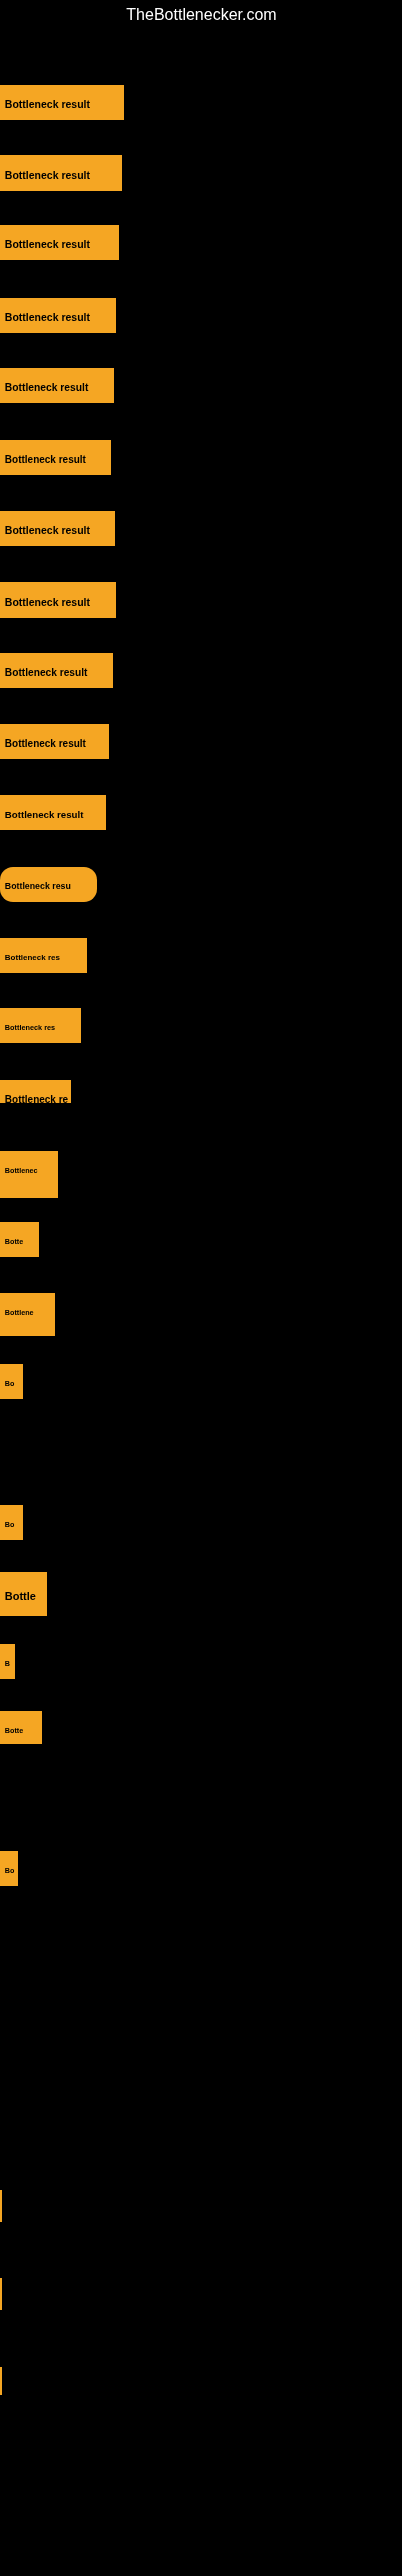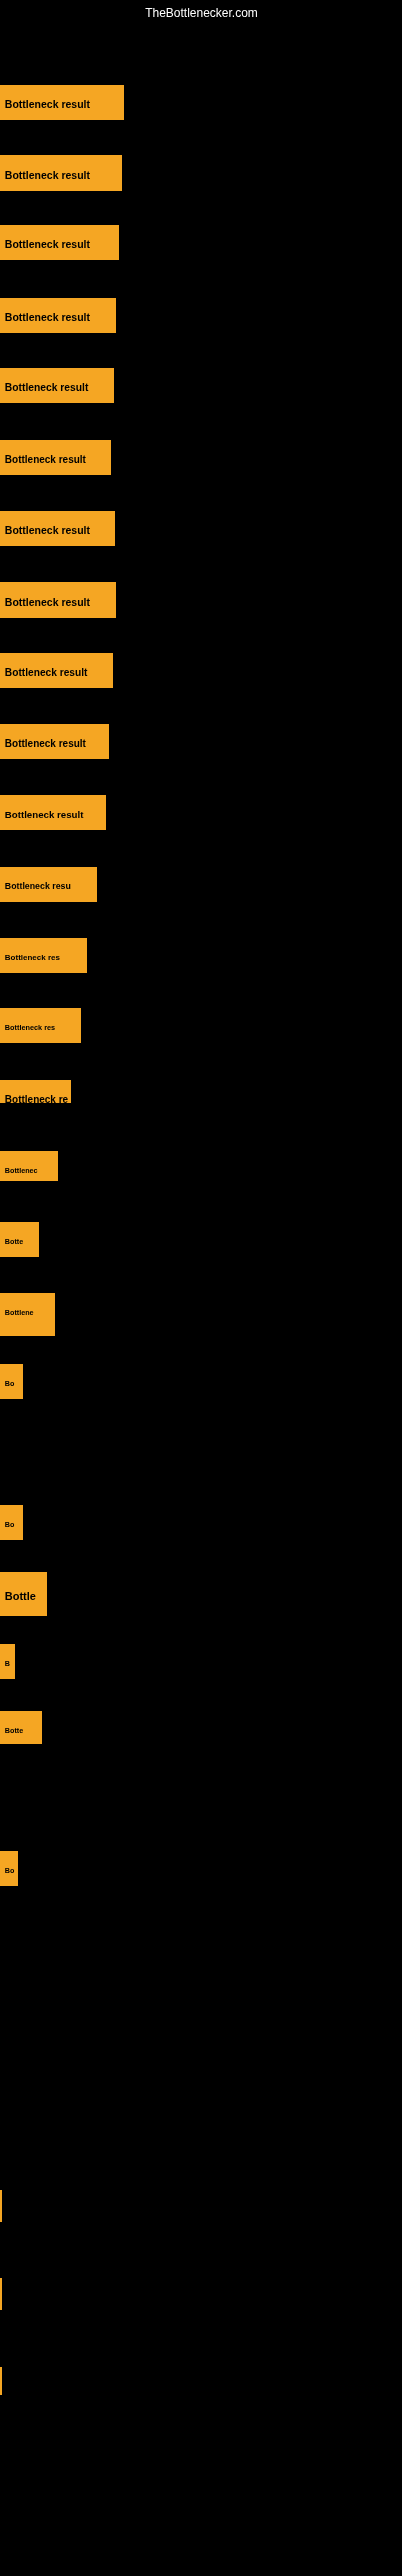--- a/index.html
+++ b/index.html
@@ -16,21 +16,21 @@
       position: relative;
     }
 
     .site-title {
       position: absolute;
       top: 6.4px;
       left: 0;
       right: 0;
       text-align: center;
       color: #ffffff;
-      font-size: 12px;
+      font-size: 16px;
       font-weight: normal;
     }
 
     .bottleneck-badge {
       position: absolute;
       left: 0;
       background-color: #f5a623;
       color: #000000;
       font-size: 9.7px;
       font-weight: bold;
@@ -57,25 +57,25 @@
     <div class="bottleneck-badge" style="top: 115px; width: 122px; height: 36px; line-height: 36px; font-size: 10.5px;">Bottleneck result</div>
     <div class="bottleneck-badge" style="top: 185px; width: 119px; height: 35px; line-height: 35px; font-size: 10.5px;">Bottleneck result</div>
     <div class="bottleneck-badge" style="top: 258px; width: 116px; height: 35px; line-height: 35px; font-size: 10.5px;">Bottleneck result</div>
     <div class="bottleneck-badge" style="top: 328px; width: 114px; height: 35px; line-height: 35px; font-size: 10.3px;">Bottleneck result</div>
     <div class="bottleneck-badge" style="top: 400px; width: 111px; height: 35px; line-height: 35px; font-size: 10px;">Bottleneck result</div>
     <div class="bottleneck-badge" style="top: 471px; width: 115px; height: 35px; line-height: 35px; font-size: 10.5px;">Bottleneck result</div>
     <div class="bottleneck-badge" style="top: 542px; width: 116px; height: 36px; line-height: 36px; font-size: 10.5px;">Bottleneck result</div>
     <div class="bottleneck-badge" style="top: 613px; width: 113px; height: 35px; line-height: 35px; font-size: 10.2px;">Bottleneck result</div>
     <div class="bottleneck-badge" style="top: 684px; width: 109px; height: 35px; line-height: 35px; font-size: 10px;">Bottleneck result</div>
     <div class="bottleneck-badge" style="top: 755px; width: 106px; height: 35px; line-height: 35px; font-size: 9.7px;">Bottleneck result</div>
-    <div class="bottleneck-badge" style="top: 827px; width: 97px; height: 35px; line-height: 35px; font-size: 8.8px;">Bottleneck resu</div>
+    <div class="bottleneck-badge" style="top: 827px; width: 97px; height: 35px; line-height: 35px; font-size: 8.8px; border-radius: 13px;">Bottleneck resu</div>
     <div class="bottleneck-badge" style="top: 898px; width: 87px; height: 35px; line-height: 35px; font-size: 8px;">Bottleneck res</div>
     <div class="bottleneck-badge" style="top: 968px; width: 81px; height: 35px; line-height: 35px; font-size: 7.3px;">Bottleneck res</div>
     <div class="bottleneck-badge" style="top: 1040px; width: 71px; height: 23px; line-height: 35px; font-size: 10px;">Bottleneck re</div>
-    <div class="bottleneck-badge" style="top: 1111px; width: 58px; height: 30px; line-height: 35px; font-size: 7.2px;">Bottlenec</div>
+    <div class="bottleneck-badge" style="top: 1111px; width: 58px; height: 47px; line-height: 35px; font-size: 7.2px;">Bottlenec</div>
     <div class="bottleneck-badge" style="top: 1182px; width: 39px; height: 35px; line-height: 35px; font-size: 7.2px;">Botte</div>
     <div class="bottleneck-badge" style="top: 1253px; width: 55px; height: 43px; line-height: 35px; font-size: 7.2px;">Bottlene</div>
     <div class="bottleneck-badge" style="top: 1324px; width: 22.5px; height: 35px; line-height: 35px; font-size: 7.2px;">Bo</div>
     <div class="bottleneck-badge" style="top: 1465px; width: 22.5px; height: 35px; line-height: 35px; font-size: 7.2px;">Bo</div>
     <div class="bottleneck-badge" style="top: 1532px; width: 47px; height: 44px; line-height: 44px; font-size: 11px;">Bottle</div>
     <div class="bottleneck-badge" style="top: 1604px; width: 14.5px; height: 35px; line-height: 35px; font-size: 7.2px;">B</div>
     <div class="bottleneck-badge" style="top: 1671px; width: 42px; height: 33px; line-height: 35px; font-size: 7.2px;">Botte</div>
     <div class="bottleneck-badge" style="top: 1811px; width: 17.7px; height: 35px; line-height: 35px; font-size: 7.2px;">Bo</div>
   </div>
 <div id="bars-container">

